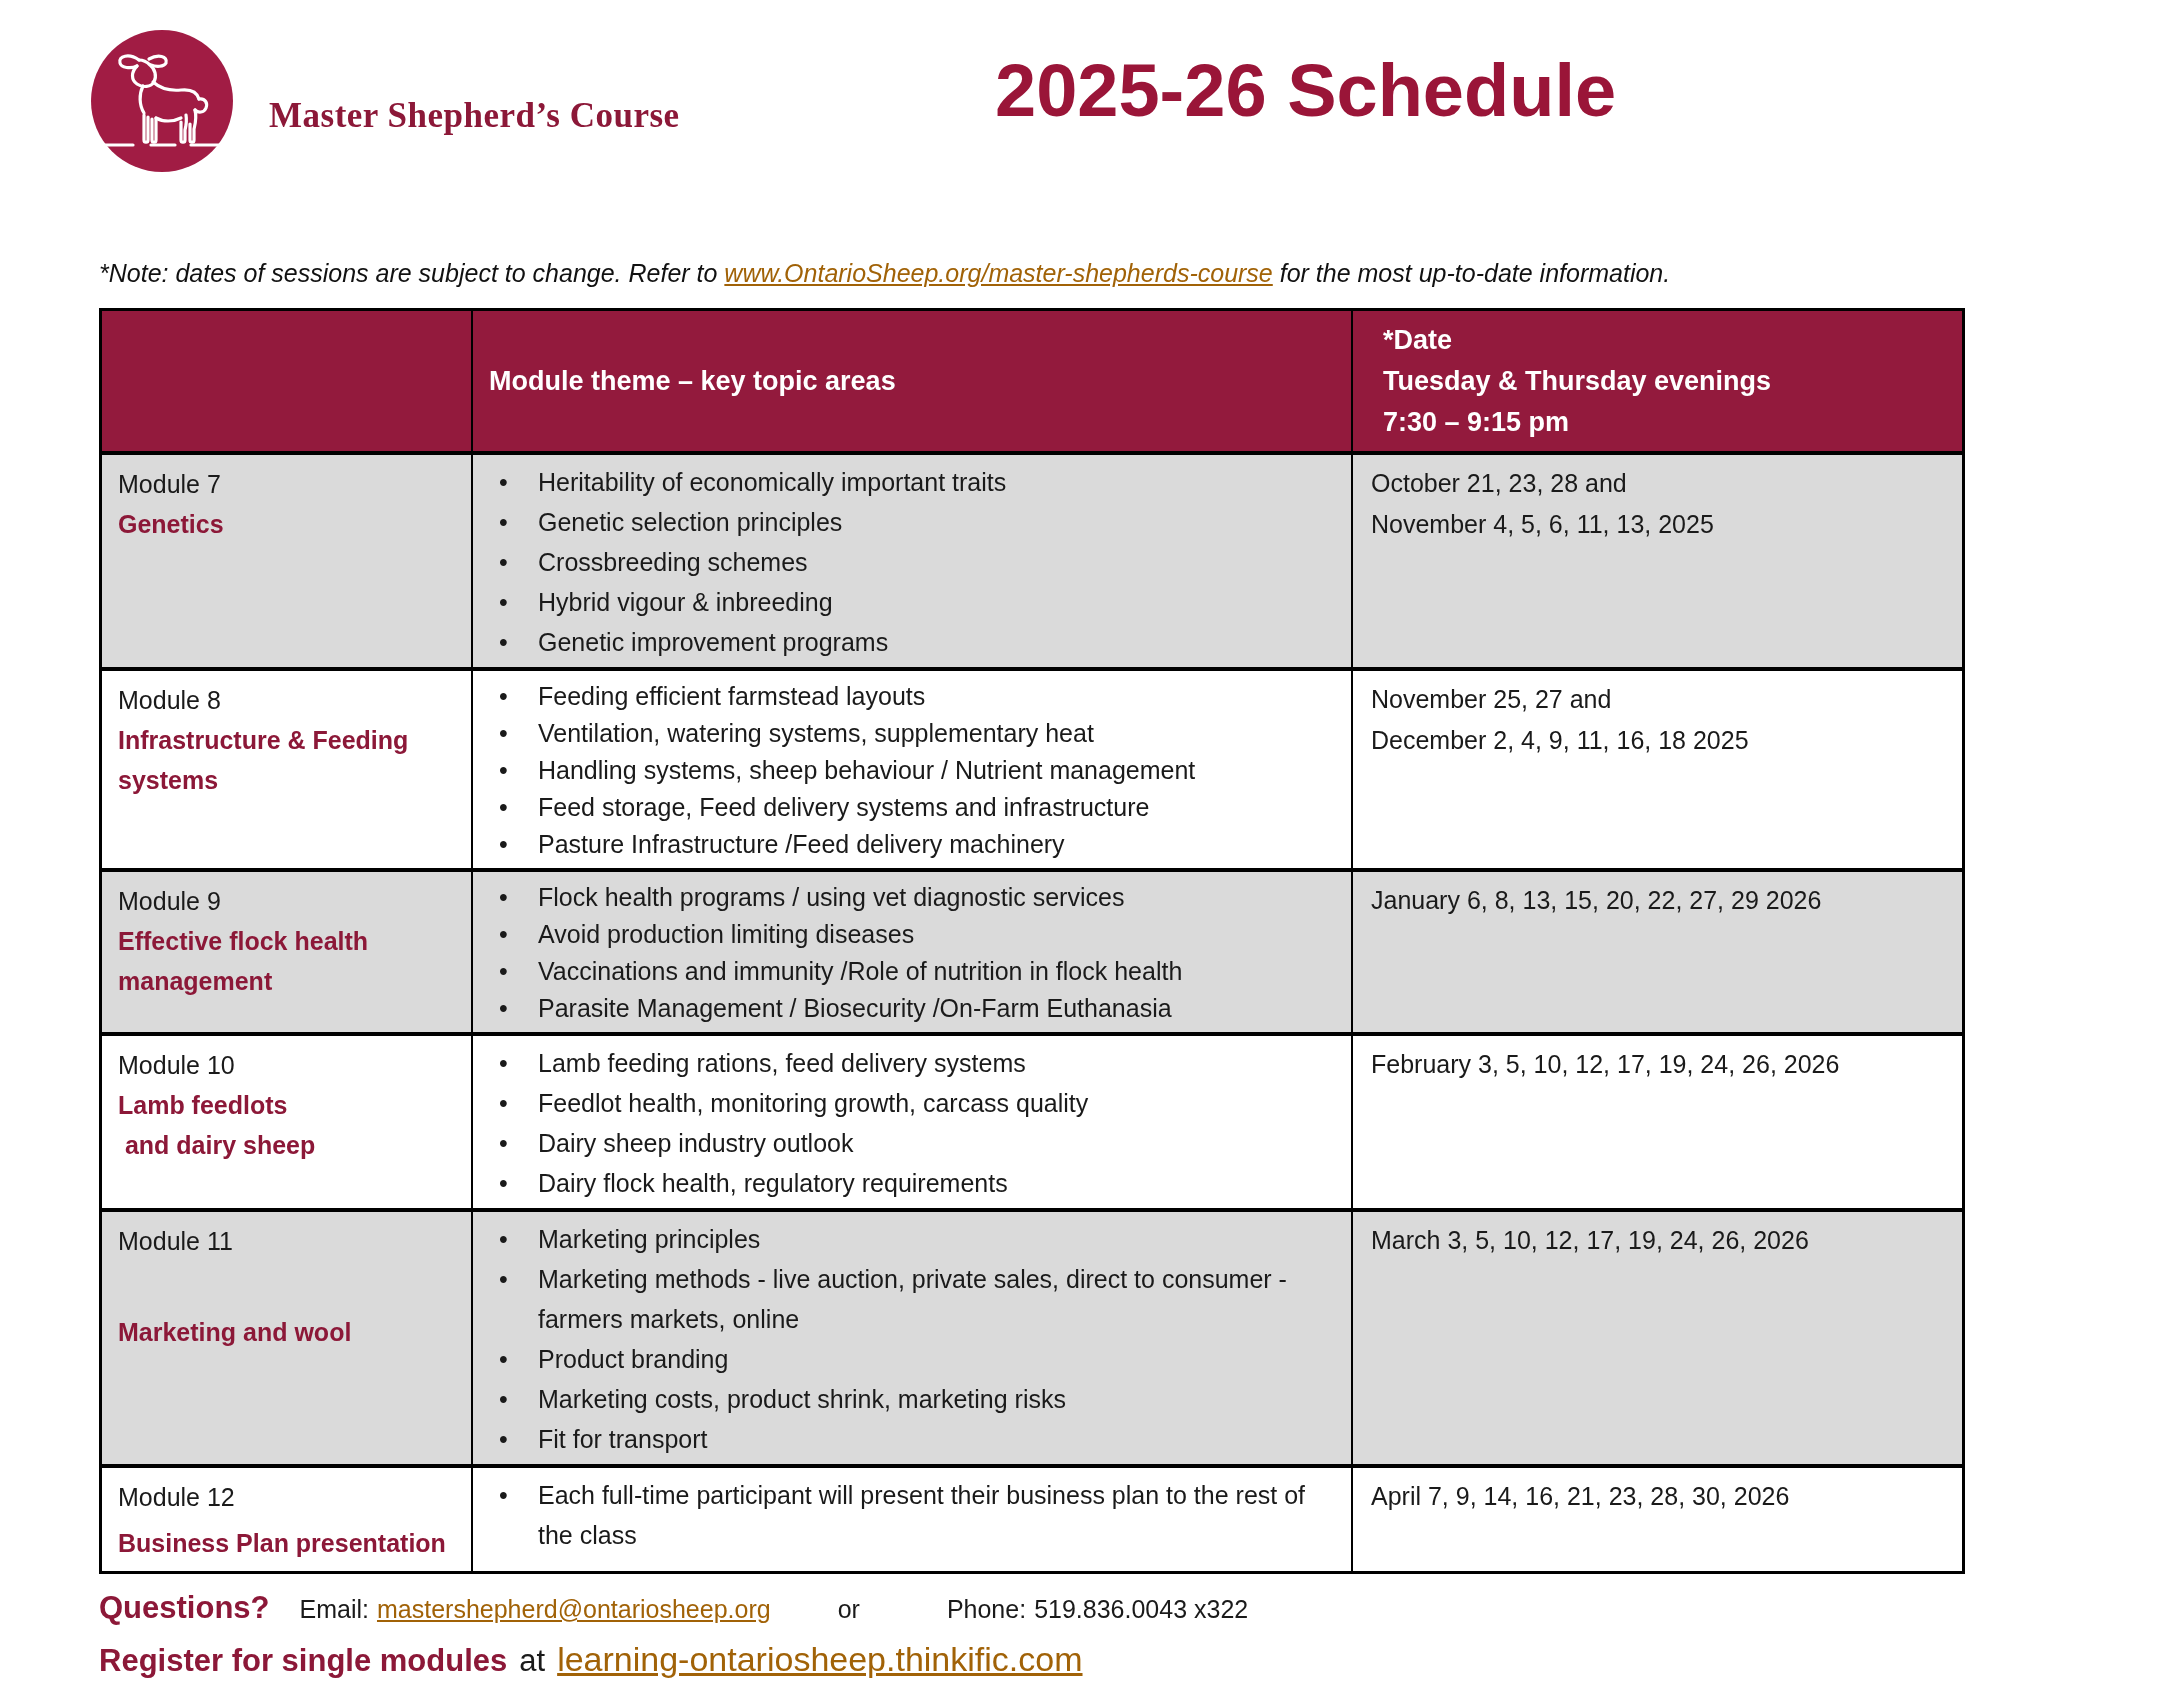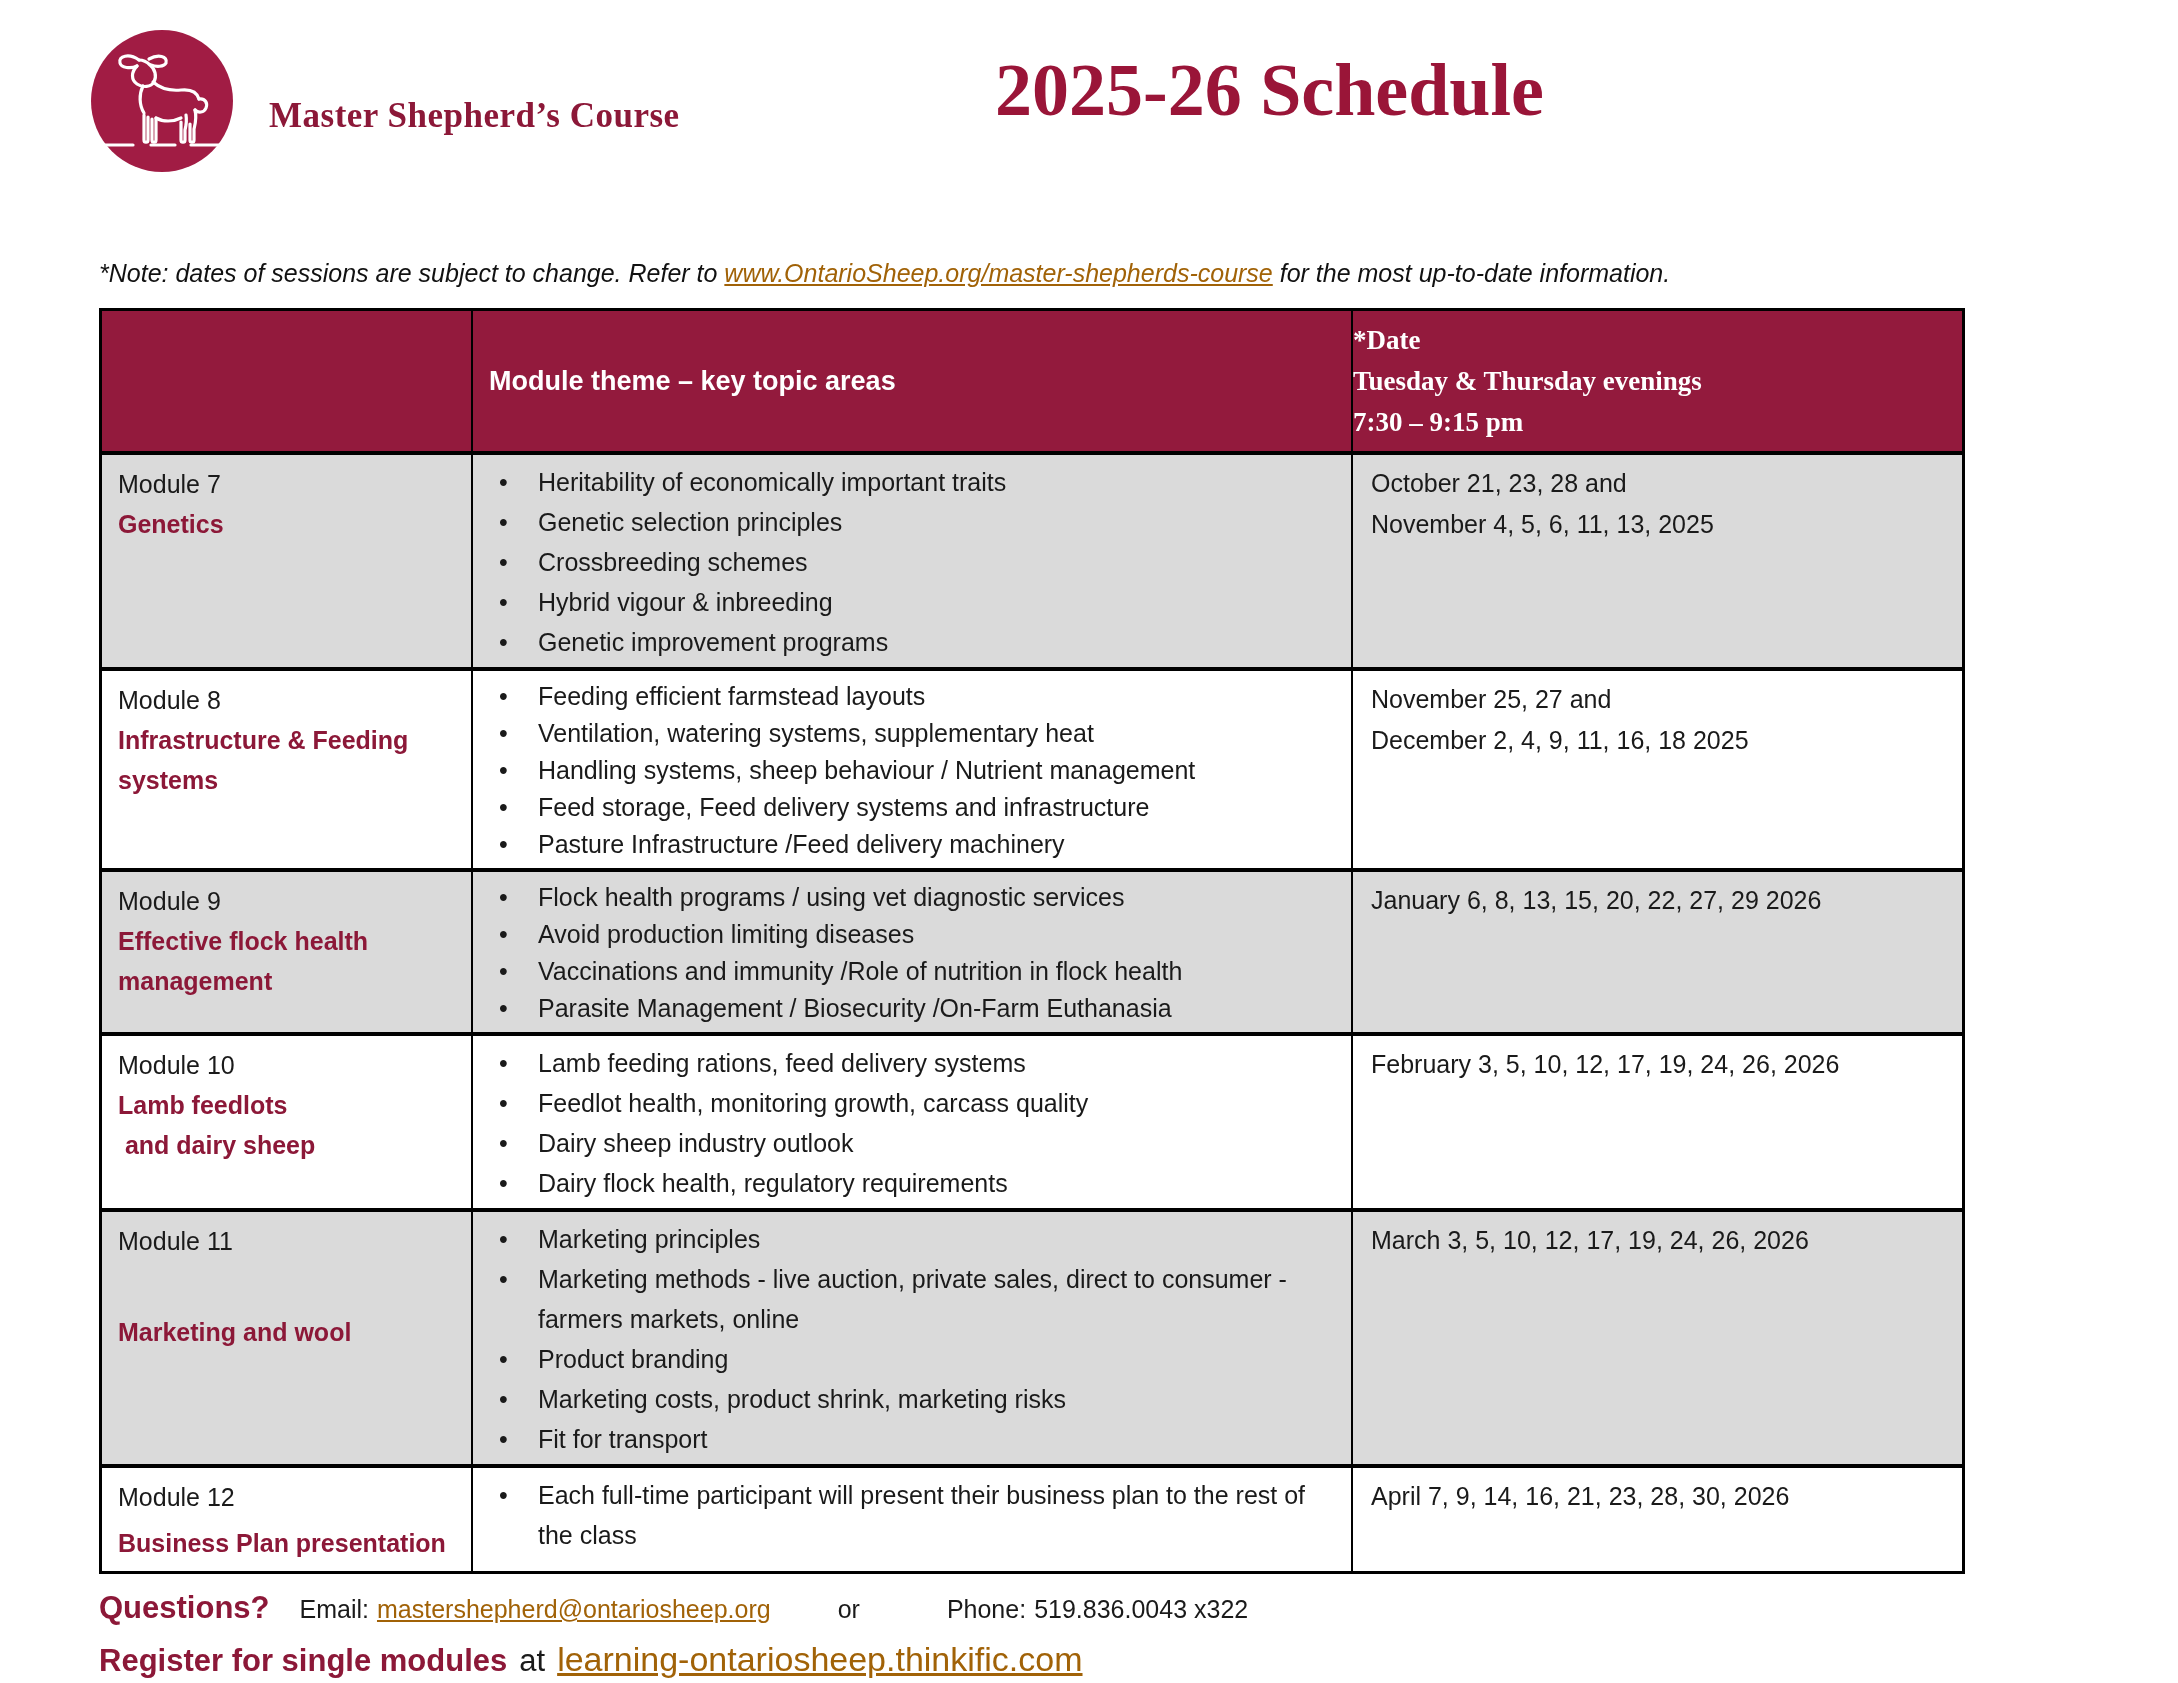--- a/index.html
+++ b/index.html
@@ -16,21 +16,21 @@
   .logo { position: absolute; left: 87px; top: 26px; }
   .brand {
     position: absolute; left: 269px; top: 96px;
     font-family: "Liberation Serif", serif;
     font-weight: bold; font-size: 35px; color: #8c1838;
     letter-spacing: 0.5px;
     text-align: center;
   }
   .doc-title {
     position: absolute; left: 995px; top: 48px;
-    font-family: Liberation Serif, serif;
+    font-family: Liberation Sans, sans-serif;
     font-weight: bold; font-size: 74px; color: #9a1538;
   }
   
   .note {
     margin: 26px 0 0 99px;
     font-size: 25px; font-style: italic; color: #111;
   }
   .note a, .footer a {
     color: #a16207; text-decoration: underline; cursor: pointer;
   }
@@ -45,21 +45,21 @@
   }
   .row { display: contents; }
   .cell { border-right: 2px solid #000; border-bottom: 4px solid #000; }
   .cell.last-col { border-right: none; }
   .row.last .cell { border-bottom: none; }
   
   .th {
     background: #931a3d; color: #ffffff; font-weight: bold; font-size: 27px;
   }
   .th.c2 { display: flex; align-items: center; padding: 8px 10px 8px 16px; min-height: 115px; }
-  .th.c3 { padding: 9px 10px 8px 0; line-height: 41px; font-family: Liberation Serif, serif; }
+  .th.c3 { padding: 9px 10px 8px 30px; line-height: 41px; }
   
   .shaded { background: #dadada; }
   .c1-body {
     padding: 9px 8px 8px 16px; line-height: 40px;
     display: flex; flex-direction: column;
   }
   .module-label { color: #1a1a1a; }
   .module-theme { color: #8c1838; font-weight: bold; }
   .theme-line { white-space: pre; }
   .r11 .module-theme { margin-top: 51px; }

